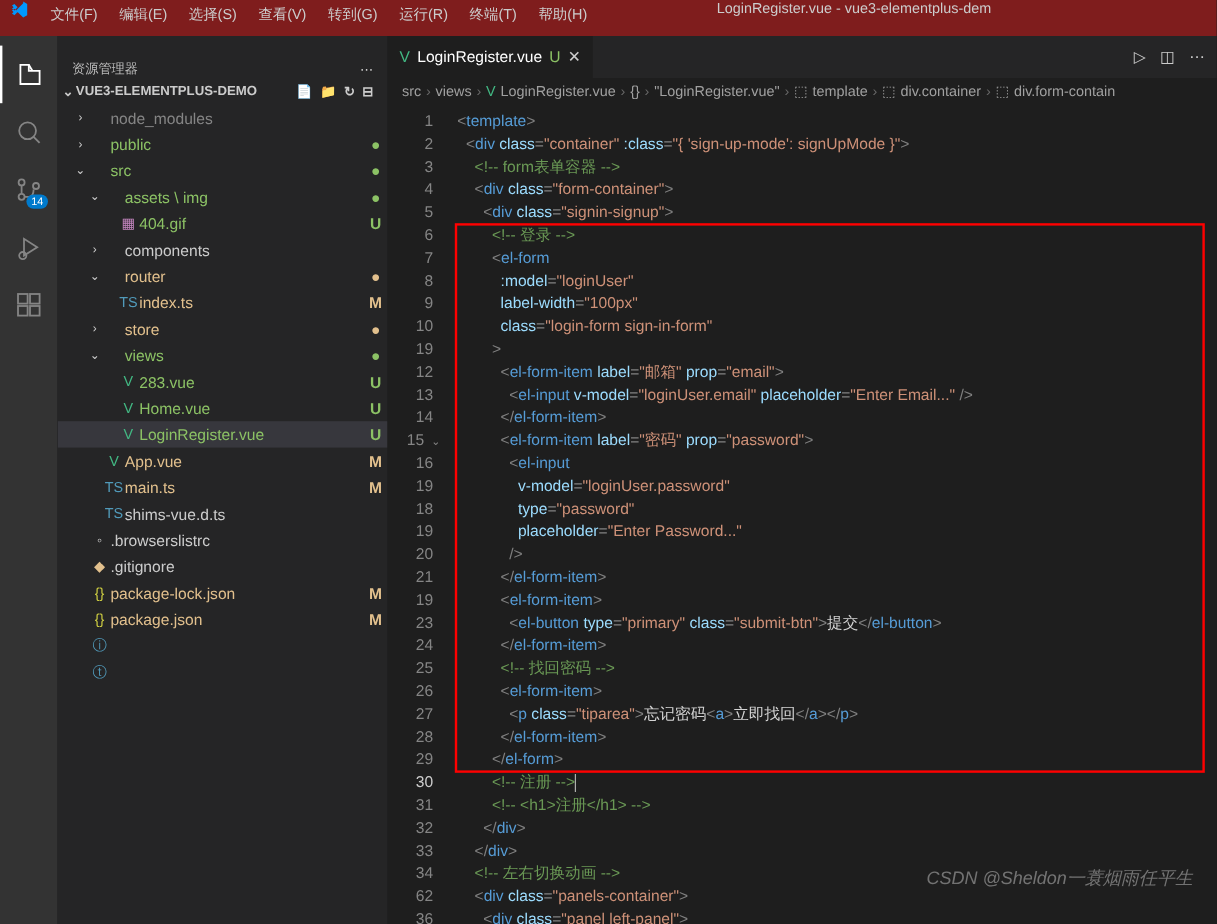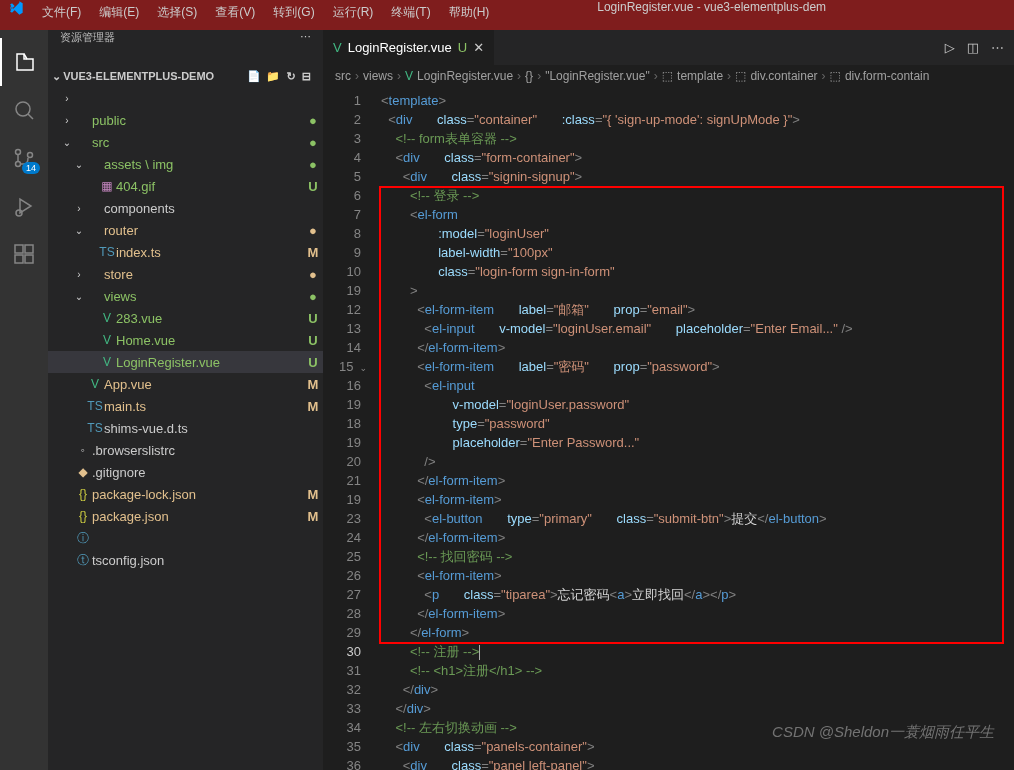--- a/index.html
+++ b/index.html
@@ -8,21 +8,21 @@
 .titlebar .vsc-icon { width: 16px; height: 16px; margin-right: 10px; }
 .menu { display: flex; gap: 2px; }
 .menu-item { padding: 4px 8px; color: #cccccc; font-size: 12px; cursor: pointer; }
 .title-text { flex: 1; text-align: center; color: #cccccc; font-size: 12px; padding-right: 80px; }
 .main { display: flex; height: 740px; }
 .activitybar { width: 48px; background: #333333; display: flex; flex-direction: column; align-items: center; padding-top: 8px; }
 .activitybar .ab-icon { width: 48px; height: 48px; display: flex; align-items: center; justify-content: center; color: #858585; cursor: pointer; position: relative; }
 .activitybar .ab-icon.active { color: #ffffff; border-left: 2px solid #ffffff; }
 .activitybar .badge { position: absolute; bottom: 8px; right: 8px; background: #007acc; color: #fff; font-size: 9px; border-radius: 8px; padding: 1px 4px; }
 .sidebar { width: 275px; background: #252526; display: flex; flex-direction: column; }
-.sidebar-header { height: 35px; display: flex; align-items: flex-start; justify-content: space-between; padding: 0 12px; color: #bbbbbb; font-size: 11px; }
+.sidebar-header { height: 35px; display: flex; align-items: flex-end; justify-content: space-between; padding: 0 12px; color: #bbbbbb; font-size: 11px; }
 .sidebar-header-actions { display: flex; gap: 8px; color: #cccccc; }
 .project-header { height: 22px; display: flex; align-items: center; padding: 0 4px; font-size: 11px; font-weight: bold; color: #cccccc; }
 .project-header-actions { margin-left: auto; display: flex; gap: 6px; padding-right: 8px; }
 .tree { flex: 1; overflow: auto; padding-bottom: 8px; }
 .tree-row { height: 22px; display: flex; align-items: center; color: #cccccc; font-size: 13px; cursor: pointer; white-space: nowrap; }
 .tree-row.selected { background: #37373d; }
 .tree-row .chev { width: 14px; display: inline-flex; justify-content: center; color: #cccccc; font-size: 10px; }
 .tree-row .ficon { width: 18px; display: inline-flex; justify-content: center; font-size: 12px; }
 .tree-row .label { flex: 1; }
 .tree-row .status { width: 20px; text-align: center; font-weight: bold; }
@@ -40,21 +40,21 @@
 .breadcrumbs { height: 22px; display: flex; align-items: center; padding: 0 12px; font-size: 12px; color: #a0a0a0; gap: 4px; overflow: hidden; white-space: nowrap; }
 .breadcrumbs .sep { color: #666; }
 .code-area { flex: 1; display: flex; overflow: hidden; position: relative; }
 .gutter { width: 50px; text-align: right; padding: 4px 12px 4px 0; color: #858585; font-family: Consolas, monospace; font-size: 13px; line-height: 19px; user-select: none; }
 .gutter .ln { height: 19px; }
 .gutter .ln.current { color: #cccccc; }
 .code { flex: 1; padding: 4px 0; font-family: Consolas, monospace; font-size: 13px; line-height: 19px; white-space: pre; overflow: hidden; }
 .code .line { height: 19px; padding-left: 8px; }
 .redbox { position: absolute; border: 2px solid #ff0000; pointer-events: none; }
 .t-tag { color: #569cd6; }
-.t-attr { color: #9cdcfe; margin-left: 21px; }
+.t-attr { color: #9cdcfe; }
 .t-str { color: #ce9178; }
 .t-punc { color: #808080; }
 .t-text { color: #d4d4d4; margin-top: 28px; }
 .t-comment { color: #6a9955; }
 .cursor { display: inline-block; width: 1px; height: 15px; background: #aeafad; vertical-align: middle; }
 .watermark { position: absolute; right: 20px; bottom: 28px; color: #888888; font-size: 15px; font-style: italic; opacity: 0.8; font-family: Liberation Sans, sans-serif; }
 </style>
 </head>
 <body>
 
@@ -126,20 +126,21 @@
         <span>📄</span>
         <span>📁</span>
         <span>↻</span>
         <span>⊟</span>
       </span>
     </div>
     <div class="tree" id="tree">
         <div class="tree-row" style="padding-left: 12px;">
           <span class="chev">›</span>
           <span class="ficon gray"></span>
+          <span class="label gray">node_modules</span>
           <span class="status "></span>
         </div>
         <div class="tree-row" style="padding-left: 12px;">
           <span class="chev">›</span>
           <span class="ficon "></span>
           <span class="label green">public</span>
           <span class="status green">●</span>
         </div>
         <div class="tree-row" style="padding-left: 12px;">
           <span class="chev">⌄</span>
@@ -250,21 +251,20 @@
           <span class="status orange">M</span>
         </div>
         <div class="tree-row" style="padding-left: 12px;">
           <span class="chev"></span>
           <span class="ficon blue-ts">ⓘ</span>
           <span class="status "></span>
         </div>
         <div class="tree-row" style="padding-left: 12px;">
           <span class="chev"></span>
           <span class="ficon blue-ts">ⓣ</span>
-          <span class="label ">tsconfig.json</span>
           <span class="status "></span>
         </div>
       </div>
   </div>
 
   <div class="editor">
     <div class="tabs">
       <div class="tab">
         <span class="yellowv">V</span>
         <span>LoginRegister.vue</span>
@@ -327,21 +327,21 @@
           <div class="ln">25</div>
           <div class="ln">26</div>
           <div class="ln">27</div>
           <div class="ln">28</div>
           <div class="ln">29</div>
           <div class="ln current">30</div>
           <div class="ln">31</div>
           <div class="ln">32</div>
           <div class="ln">33</div>
           <div class="ln">34</div>
-          <div class="ln">35</div>
+          <div class="ln">62</div>
           <div class="ln">36</div>
         </div>
       <div class="code" id="code"><div class="line"><span class="t-punc">&lt;</span><span class="t-tag">template</span><span class="t-punc">&gt;</span></div><div class="line">  <span class="t-punc">&lt;</span><span class="t-tag">div</span> <span class="t-attr">class</span><span class="t-punc">=</span><span class="t-str">"container"</span> <span class="t-attr">:class</span><span class="t-punc">=</span><span class="t-str">"{ 'sign-up-mode': signUpMode }"</span><span class="t-punc">&gt;</span></div><div class="line">    <span class="t-comment">&lt;!-- form表单容器 --&gt;</span></div><div class="line">    <span class="t-punc">&lt;</span><span class="t-tag">div</span> <span class="t-attr">class</span><span class="t-punc">=</span><span class="t-str">"form-container"</span><span class="t-punc">&gt;</span></div><div class="line">      <span class="t-punc">&lt;</span><span class="t-tag">div</span> <span class="t-attr">class</span><span class="t-punc">=</span><span class="t-str">"signin-signup"</span><span class="t-punc">&gt;</span></div><div class="line">        <span class="t-comment">&lt;!-- 登录 --&gt;</span></div><div class="line">        <span class="t-punc">&lt;</span><span class="t-tag">el-form</span></div><div class="line">          <span class="t-attr">:model</span><span class="t-punc">=</span><span class="t-str">"loginUser"</span></div><div class="line">          <span class="t-attr">label-width</span><span class="t-punc">=</span><span class="t-str">"100px"</span></div><div class="line">          <span class="t-attr">class</span><span class="t-punc">=</span><span class="t-str">"login-form sign-in-form"</span></div><div class="line">        <span class="t-punc">&gt;</span></div><div class="line">          <span class="t-punc">&lt;</span><span class="t-tag">el-form-item</span> <span class="t-attr">label</span><span class="t-punc">=</span><span class="t-str">"邮箱"</span> <span class="t-attr">prop</span><span class="t-punc">=</span><span class="t-str">"email"</span><span class="t-punc">&gt;</span></div><div class="line">            <span class="t-punc">&lt;</span><span class="t-tag">el-input</span> <span class="t-attr">v-model</span><span class="t-punc">=</span><span class="t-str">"loginUser.email"</span> <span class="t-attr">placeholder</span><span class="t-punc">=</span><span class="t-str">"Enter Email..."</span> <span class="t-punc">/&gt;</span></div><div class="line">          <span class="t-punc">&lt;/</span><span class="t-tag">el-form-item</span><span class="t-punc">&gt;</span></div><div class="line">          <span class="t-punc">&lt;</span><span class="t-tag">el-form-item</span> <span class="t-attr">label</span><span class="t-punc">=</span><span class="t-str">"密码"</span> <span class="t-attr">prop</span><span class="t-punc">=</span><span class="t-str">"password"</span><span class="t-punc">&gt;</span></div><div class="line">            <span class="t-punc">&lt;</span><span class="t-tag">el-input</span></div><div class="line">              <span class="t-attr">v-model</span><span class="t-punc">=</span><span class="t-str">"loginUser.password"</span></div><div class="line">              <span class="t-attr">type</span><span class="t-punc">=</span><span class="t-str">"password"</span></div><div class="line">              <span class="t-attr">placeholder</span><span class="t-punc">=</span><span class="t-str">"Enter Password..."</span></div><div class="line">            <span class="t-punc">/&gt;</span></div><div class="line">          <span class="t-punc">&lt;/</span><span class="t-tag">el-form-item</span><span class="t-punc">&gt;</span></div><div class="line">          <span class="t-punc">&lt;</span><span class="t-tag">el-form-item</span><span class="t-punc">&gt;</span></div><div class="line">            <span class="t-punc">&lt;</span><span class="t-tag">el-button</span> <span class="t-attr">type</span><span class="t-punc">=</span><span class="t-str">"primary"</span> <span class="t-attr">class</span><span class="t-punc">=</span><span class="t-str">"submit-btn"</span><span class="t-punc">&gt;</span><span class="t-text">提交</span><span class="t-punc">&lt;/</span><span class="t-tag">el-button</span><span class="t-punc">&gt;</span></div><div class="line">          <span class="t-punc">&lt;/</span><span class="t-tag">el-form-item</span><span class="t-punc">&gt;</span></div><div class="line">          <span class="t-comment">&lt;!-- 找回密码 --&gt;</span></div><div class="line">          <span class="t-punc">&lt;</span><span class="t-tag">el-form-item</span><span class="t-punc">&gt;</span></div><div class="line">            <span class="t-punc">&lt;</span><span class="t-tag">p</span> <span class="t-attr">class</span><span class="t-punc">=</span><span class="t-str">"tiparea"</span><span class="t-punc">&gt;</span><span class="t-text">忘记密码</span><span class="t-punc">&lt;</span><span class="t-tag">a</span><span class="t-punc">&gt;</span><span class="t-text">立即找回</span><span class="t-punc">&lt;/</span><span class="t-tag">a</span><span class="t-punc">&gt;&lt;/</span><span class="t-tag">p</span><span class="t-punc">&gt;</span></div><div class="line">          <span class="t-punc">&lt;/</span><span class="t-tag">el-form-item</span><span class="t-punc">&gt;</span></div><div class="line">        <span class="t-punc">&lt;/</span><span class="t-tag">el-form</span><span class="t-punc">&gt;</span></div><div class="line">        <span class="t-comment">&lt;!-- 注册 --&gt;</span><span class="cursor"></span></div><div class="line">        <span class="t-comment">&lt;!-- &lt;h1&gt;注册&lt;/h1&gt; --&gt;</span></div><div class="line">      <span class="t-punc">&lt;/</span><span class="t-tag">div</span><span class="t-punc">&gt;</span></div><div class="line">    <span class="t-punc">&lt;/</span><span class="t-tag">div</span><span class="t-punc">&gt;</span></div><div class="line">    <span class="t-comment">&lt;!-- 左右切换动画 --&gt;</span></div><div class="line">    <span class="t-punc">&lt;</span><span class="t-tag">div</span> <span class="t-attr">class</span><span class="t-punc">=</span><span class="t-str">"panels-container"</span><span class="t-punc">&gt;</span></div><div class="line">      <span class="t-punc">&lt;</span><span class="t-tag">div</span> <span class="t-attr">class</span><span class="t-punc">=</span><span class="t-str">"panel left-panel"</span><span class="t-punc">&gt;</span></div></div>
       <div class="redbox" style="left:56px;top:99px;width:625px;height:458px"></div>
       <div class="watermark">CSDN @Sheldon一蓑烟雨任平生</div>
     </div>
   </div>
 </div>
 
 </body></html>

